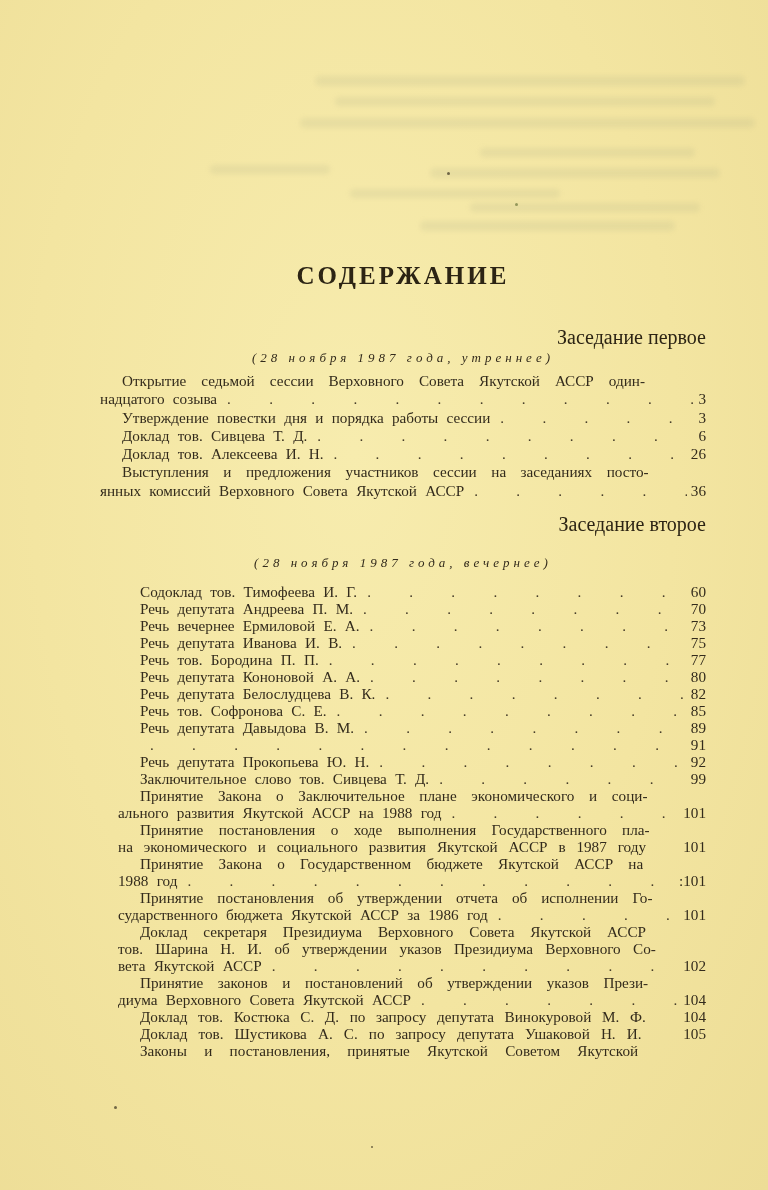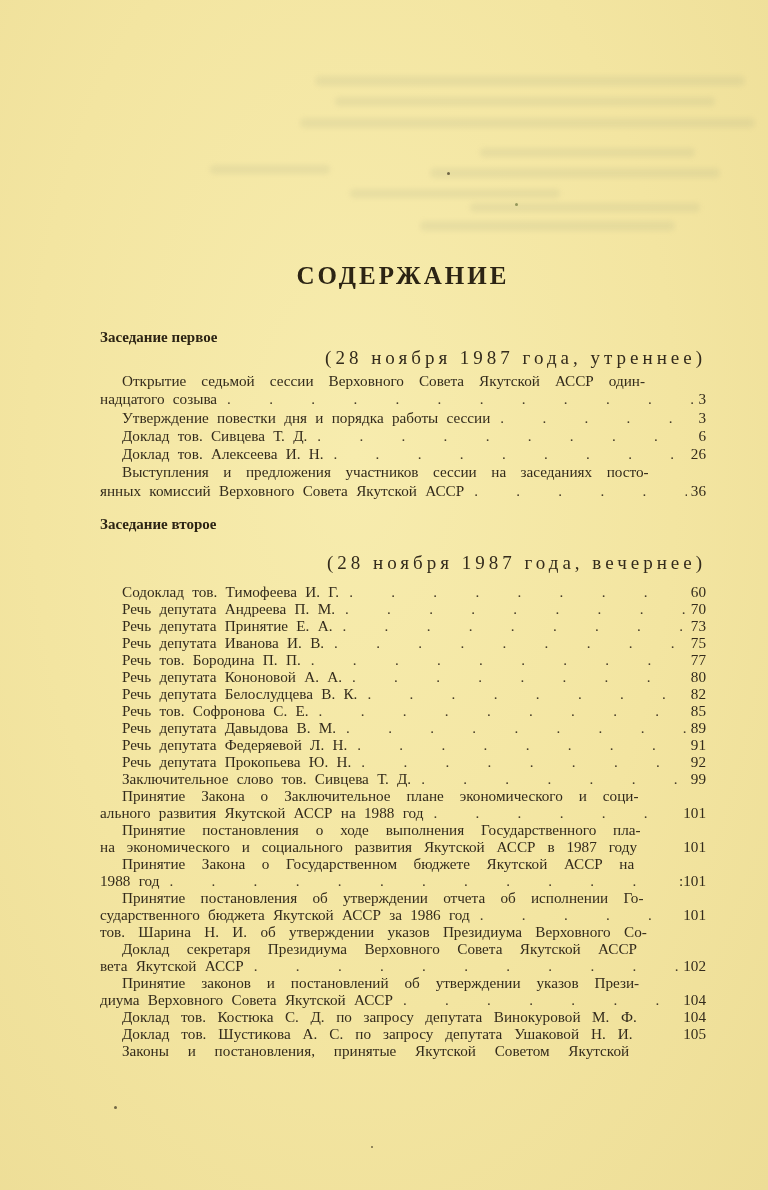--- a/index.html
+++ b/index.html
@@ -31,42 +31,43 @@
     color: #332b1c;
   }
   .doc-title {
     text-align: center;
     font-size: 25px; font-weight: 700;
     letter-spacing: 3px;
     color: #2c2414;
     height: 24px; line-height: 24px;
   }
   .session-heading {
-    text-align: left;
-    font-size: 15px; font-weight: 700;
+    text-align: right;
+    font-size: 20px; font-weight: 400;
     color: #2c2414;
     height: 20px; line-height: 20px;
   }
   .session-date {
-    text-align: right;
-    font-size: 19px;
+    text-align: center;
+    font-size: 13px;
     letter-spacing: 4px;
     height: 16px; line-height: 16px;
     white-space: nowrap;
+    font-style: italic;
   }
   .s1 .session-heading { margin-top: 39px; }
   .s1 .session-date    { margin-top: 3px; }
   .s1 .toc-list        { margin-top: 6px; }
   .s2 .session-heading { margin-top: 14px; }
   .s2 .session-date    { margin-top: 21px; }
   .s2 .toc-list        { margin-top: 12px; }
 
   .toc-list { font-size: 15.2px; }
   .s1 .toc-list .toc-line { height: 18.3px; line-height: 18.3px; }
-  .s2 .toc-list .toc-line { height: 17px;   line-height: 17px; }
+  .s2 .toc-list .toc-line { height: 17px;   line-height: 17px; margin-left: 18px; }
 
   .toc-line {
     display: flex;
     align-items: flex-start;
     word-spacing: 4.5px;
     white-space: nowrap;
   }
   .toc-line.indent { padding-left: 22px; }
   .toc-text { flex: 0 0 auto; }
   
@@ -176,21 +177,21 @@
     <span class="pagenum">60</span>
   </div>
 
   <div class="toc-line indent has-dots">
     <span class="toc-text">Речь депутата Андреева П. М.</span>
     <span class="leader"></span>
     <span class="pagenum">70</span>
   </div>
 
   <div class="toc-line indent has-dots">
-    <span class="toc-text">Речь депутата Принятие Е. А.</span>
+    <span class="toc-text">Речь вечернее Ермиловой Е. А.</span>
     <span class="leader"></span>
     <span class="pagenum">73</span>
   </div>
 
   <div class="toc-line indent has-dots">
     <span class="toc-text">Речь депутата Иванова И. В.</span>
     <span class="leader"></span>
     <span class="pagenum">75</span>
   </div>
 
@@ -218,21 +219,20 @@
     <span class="pagenum">85</span>
   </div>
 
   <div class="toc-line indent has-dots">
     <span class="toc-text">Речь депутата Давыдова В. М.</span>
     <span class="leader"></span>
     <span class="pagenum">89</span>
   </div>
 
   <div class="toc-line indent has-dots">
-    <span class="toc-text">Речь депутата Федеряевой Л. Н.</span>
     <span class="leader"></span>
     <span class="pagenum">91</span>
   </div>
 
   <div class="toc-line indent has-dots">
     <span class="toc-text">Речь депутата Прокопьева Ю. Н.</span>
     <span class="leader"></span>
     <span class="pagenum">92</span>
   </div>
 
@@ -283,32 +283,32 @@
     <span class="leader"></span>
     <span class="pagenum"></span>
   </div>
 
   <div class="toc-line has-dots">
     <span class="toc-text">сударственного бюджета Якутской АССР за 1986 год</span>
     <span class="leader"></span>
     <span class="pagenum">101</span>
   </div>
 
+  <div class="toc-line indent stretch">
+    <span class="toc-text">Доклад секретаря Президиума Верховного Совета Якутской АССР</span>
+    <span class="leader"></span>
+    <span class="pagenum"></span>
+  </div>
+
   <div class="toc-line stretch">
     <span class="toc-text">тов. Шарина Н. И. об утверждении указов Президиума Верховного Со-</span>
     <span class="leader"></span>
     <span class="pagenum"></span>
   </div>
 
-  <div class="toc-line indent stretch">
-    <span class="toc-text">Доклад секретаря Президиума Верховного Совета Якутской АССР</span>
-    <span class="leader"></span>
-    <span class="pagenum"></span>
-  </div>
-
   <div class="toc-line has-dots">
     <span class="toc-text">вета Якутской АССР</span>
     <span class="leader"></span>
     <span class="pagenum">102</span>
   </div>
 
   <div class="toc-line indent stretch">
     <span class="toc-text">Принятие законов и постановлений об утверждении указов Прези-</span>
     <span class="leader"></span>
     <span class="pagenum"></span>

